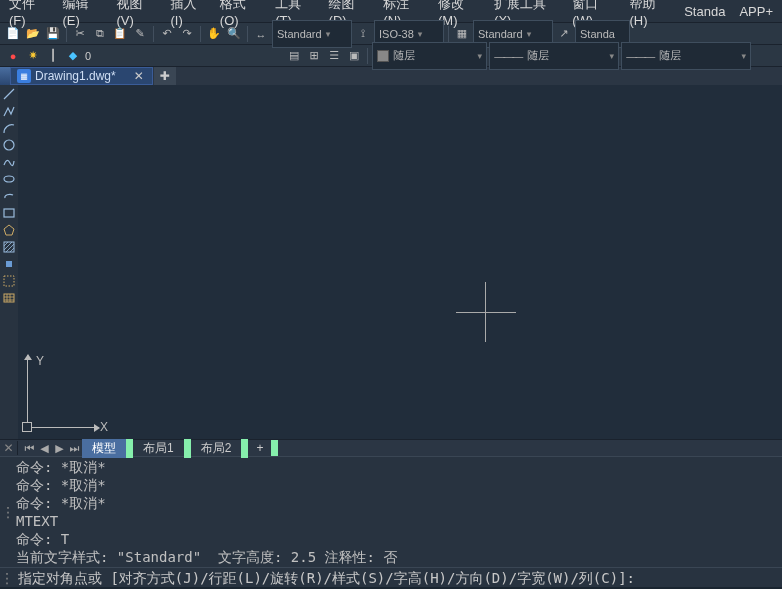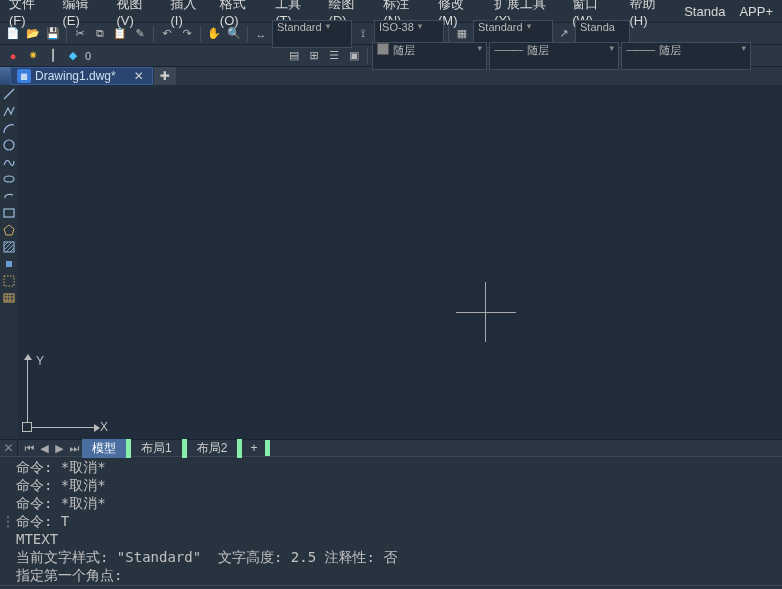--- a/index.html
+++ b/index.html
@@ -2,21 +2,21 @@
 <html><head>
 <meta charset="utf-8">
 <style>
   * { margin: 0; padding: 0; box-sizing: border-box; }
   body { width: 782px; height: 589px; background: #1a2530; font-family: "Microsoft YaHei", SimSun, sans-serif; font-size: 12px; color: #c0c0c0; overflow: hidden; }
   .menubar { height: 22px; background: #283340; display: flex; align-items: center; padding: 0 4px; gap: 4px; }
   .menu-item { color: #d8d8d8; padding: 1px 5px; cursor: default; font-size: 13px; }
   .toolbar1, .toolbar2 { height: 22px; background: #2b3744; display: flex; align-items: center; padding: 0 4px; gap: 2px; border-top: 1px solid #1a222d; }
   .tbtn { width: 18px; height: 18px; display: flex; align-items: center; justify-content: center; cursor: default; color: #bbb; font-size: 11px; }
   .sep { width: 1px; height: 16px; background: #424f5e; margin: 0 2px; }
-  .combo { height: 28px; background: #1f2a36; border: 1px solid #3f4e5e; display: flex; padding: 0 4px; color: #bbb; font-size: 11px; }
+  .combo { height: 28px; background: #1f2a36; border: 1px solid #3f4e5e; display: flex; align-items: center; padding: 0 4px; color: #bbb; font-size: 11px; }
   .combo .arrow { margin-left: 4px; font-size: 9px; color: #888; }
   .swatch { width: 12px; height: 12px; background: #888; border: 1px solid #555; }
   .tabstrip { height: 19px; background: #2b3644; display: flex; align-items: stretch; border-top: 1px solid #1a222d; }
   .tabstrip .strip { width: 10px; background: linear-gradient(#4a6ea0,#2a4670); }
   .file-tab { display: flex; align-items: center; gap: 4px; background: #2a4670; border: 1px solid #3a5c98; color: #d0dff5; padding: 0 6px; font-size: 12px; }
   .file-tab .icon { width: 14px; height: 14px; background: #3a7ee0; border-radius: 2px; display: flex; align-items:center; justify-content:center; font-size:8px; color:#fff;}
   .close-x { margin-left: 12px; width: 14px; height: 14px; display: flex; align-items: center; justify-content: center; color: #ccc; cursor: default; }
   .new-tab { width: 22px; display: flex; align-items: center; justify-content: center; background: #3a4654; color: #ccc; cursor: default; margin-left:1px;}
   .main { display: flex; height: 354px; }
   .left-tools { width: 18px; background: #283340; display: flex; flex-direction: column; align-items: center; padding-top: 2px; gap: 3px; }
@@ -28,21 +28,21 @@
   .ucs-y { position: absolute; left: 9px; top: 270px; width: 1px; height: 72px; background: #bbb; }
   .ucs-y::before { content:''; position:absolute; top:-1px; left:-3px; width:0; height:0; border-left:4px solid transparent; border-right:4px solid transparent; border-bottom:6px solid #bbb;}
   .ucs-x { position: absolute; left: 9px; top: 342px; width: 72px; height: 1px; background: #bbb; }
   .ucs-x::after { content:''; position:absolute; right:-1px; top:-3px; width:0; height:0; border-top:4px solid transparent; border-bottom:4px solid transparent; border-left:6px solid #bbb;}
   .ucs-box { position: absolute; left: 4px; top: 337px; width: 10px; height: 10px; border: 1px solid #bbb; background:#212d3b;}
   .lbl-y { position: absolute; left: 18px; top: 269px; color: #bbb; font-size: 12px; }
   .lbl-x { position: absolute; left: 82px; top: 335px; color: #bbb; font-size: 12px; }
   .layout-tabs { height: 17px; background: #2b3644; display: flex; align-items: center; border-top: 1px solid #1a222d; }
   .nav-icons { display: flex; padding-left: 4px; }
   .nav-icons span { width: 15px; text-align: center; color: #aaa; cursor: default; font-size: 11px; }
-  .ltab { padding: 1px 10px; font-size: 12px; color: #ccc; cursor: default; border-right:5px solid #86efac;}
+  .ltab { padding: 1px 10px; font-size: 12px; color: #ccc; cursor: default; border-right:7px solid #86efac;}
   .ltab.active { background: #4a6ea0; color: #fff; }
   .ltab.plus { padding:1px 8px; }
   .cmd-area { background: #283340; border-top: 1px solid #3a4654; font-family: "SimSun","NSimSun",monospace; font-size: 14px; line-height: 18px;}
   .cmd-icon { width: 16px; display:inline-flex; align-items:center; justify-content:center; color:#888; vertical-align:top;}
   .cmd-history { padding: 1px 4px 1px 0; color: #c0c0c0; }
   .cmd-history .line { white-space: pre; padding-left:0;}
   .cmd-history .block { display:flex; }
   .cmd-history .block .lines { flex:1; }
   .cmd-input-row { display: flex; align-items: center; border-top: 1px solid #3a4654; background:#283340; height:20px;}
   .cmd-input-row .prompt { padding: 0 2px 0 4px; color: #c8c8c8; white-space: pre;}
@@ -242,24 +242,23 @@
 </div>
 
 <div class="cmd-area">
   <div class="cmd-history">
     <div class="block">
       <span class="cmd-icon">⋮</span>
       <div class="lines">
         <div class="line">命令: *取消*</div>
         <div class="line">命令: *取消*</div>
         <div class="line">命令: *取消*</div>
+        <div class="line">MTEXT</div>
         <div class="line">命令: T</div>
-        <div class="line">MTEXT</div>
         <div class="line">当前文字样式: "Standard"  文字高度: 2.5 注释性: 否</div>
-        <div class="line">指定第一个角点:</div>
       </div>
     </div>
   </div>
   <div class="cmd-input-row">
     <span class="cmd-icon">⋮</span>
     <span class="prompt">指定对角点或 [对齐方式(J)/行距(L)/旋转(R)/样式(S)/字高(H)/方向(D)/字宽(W)/列(C)]: </span>
     <input value="" style="">
   </div>
 </div>
 

